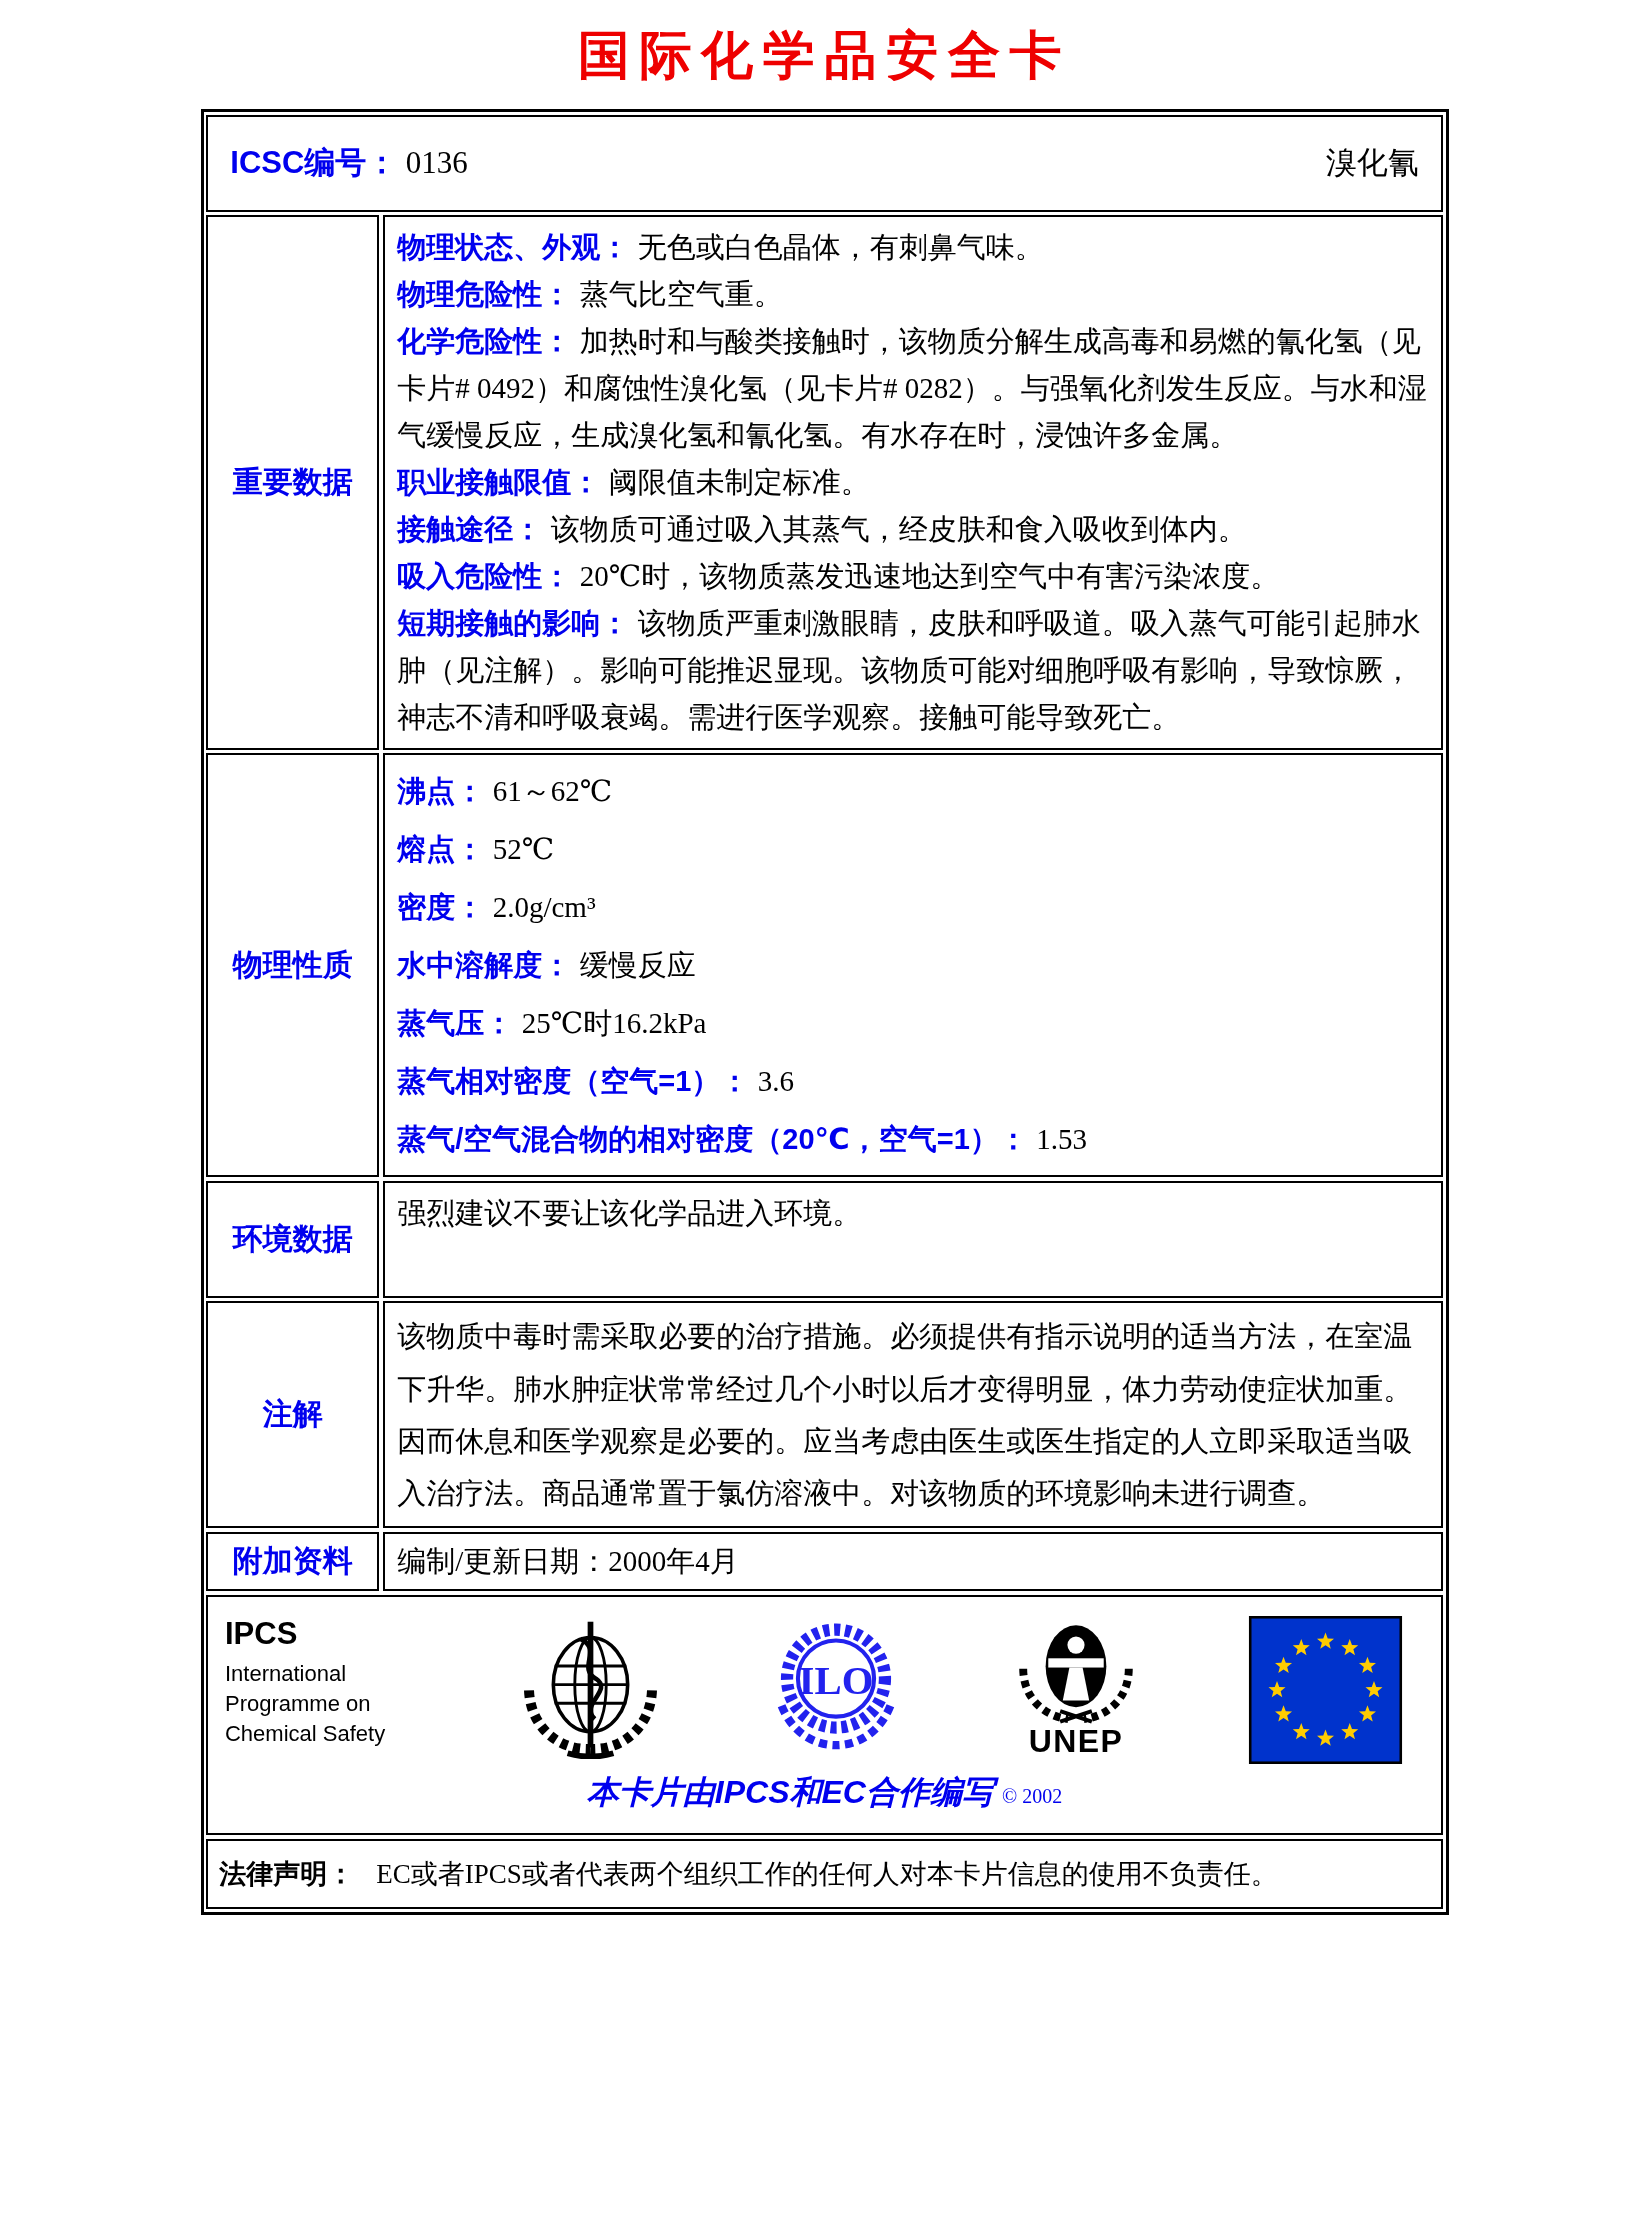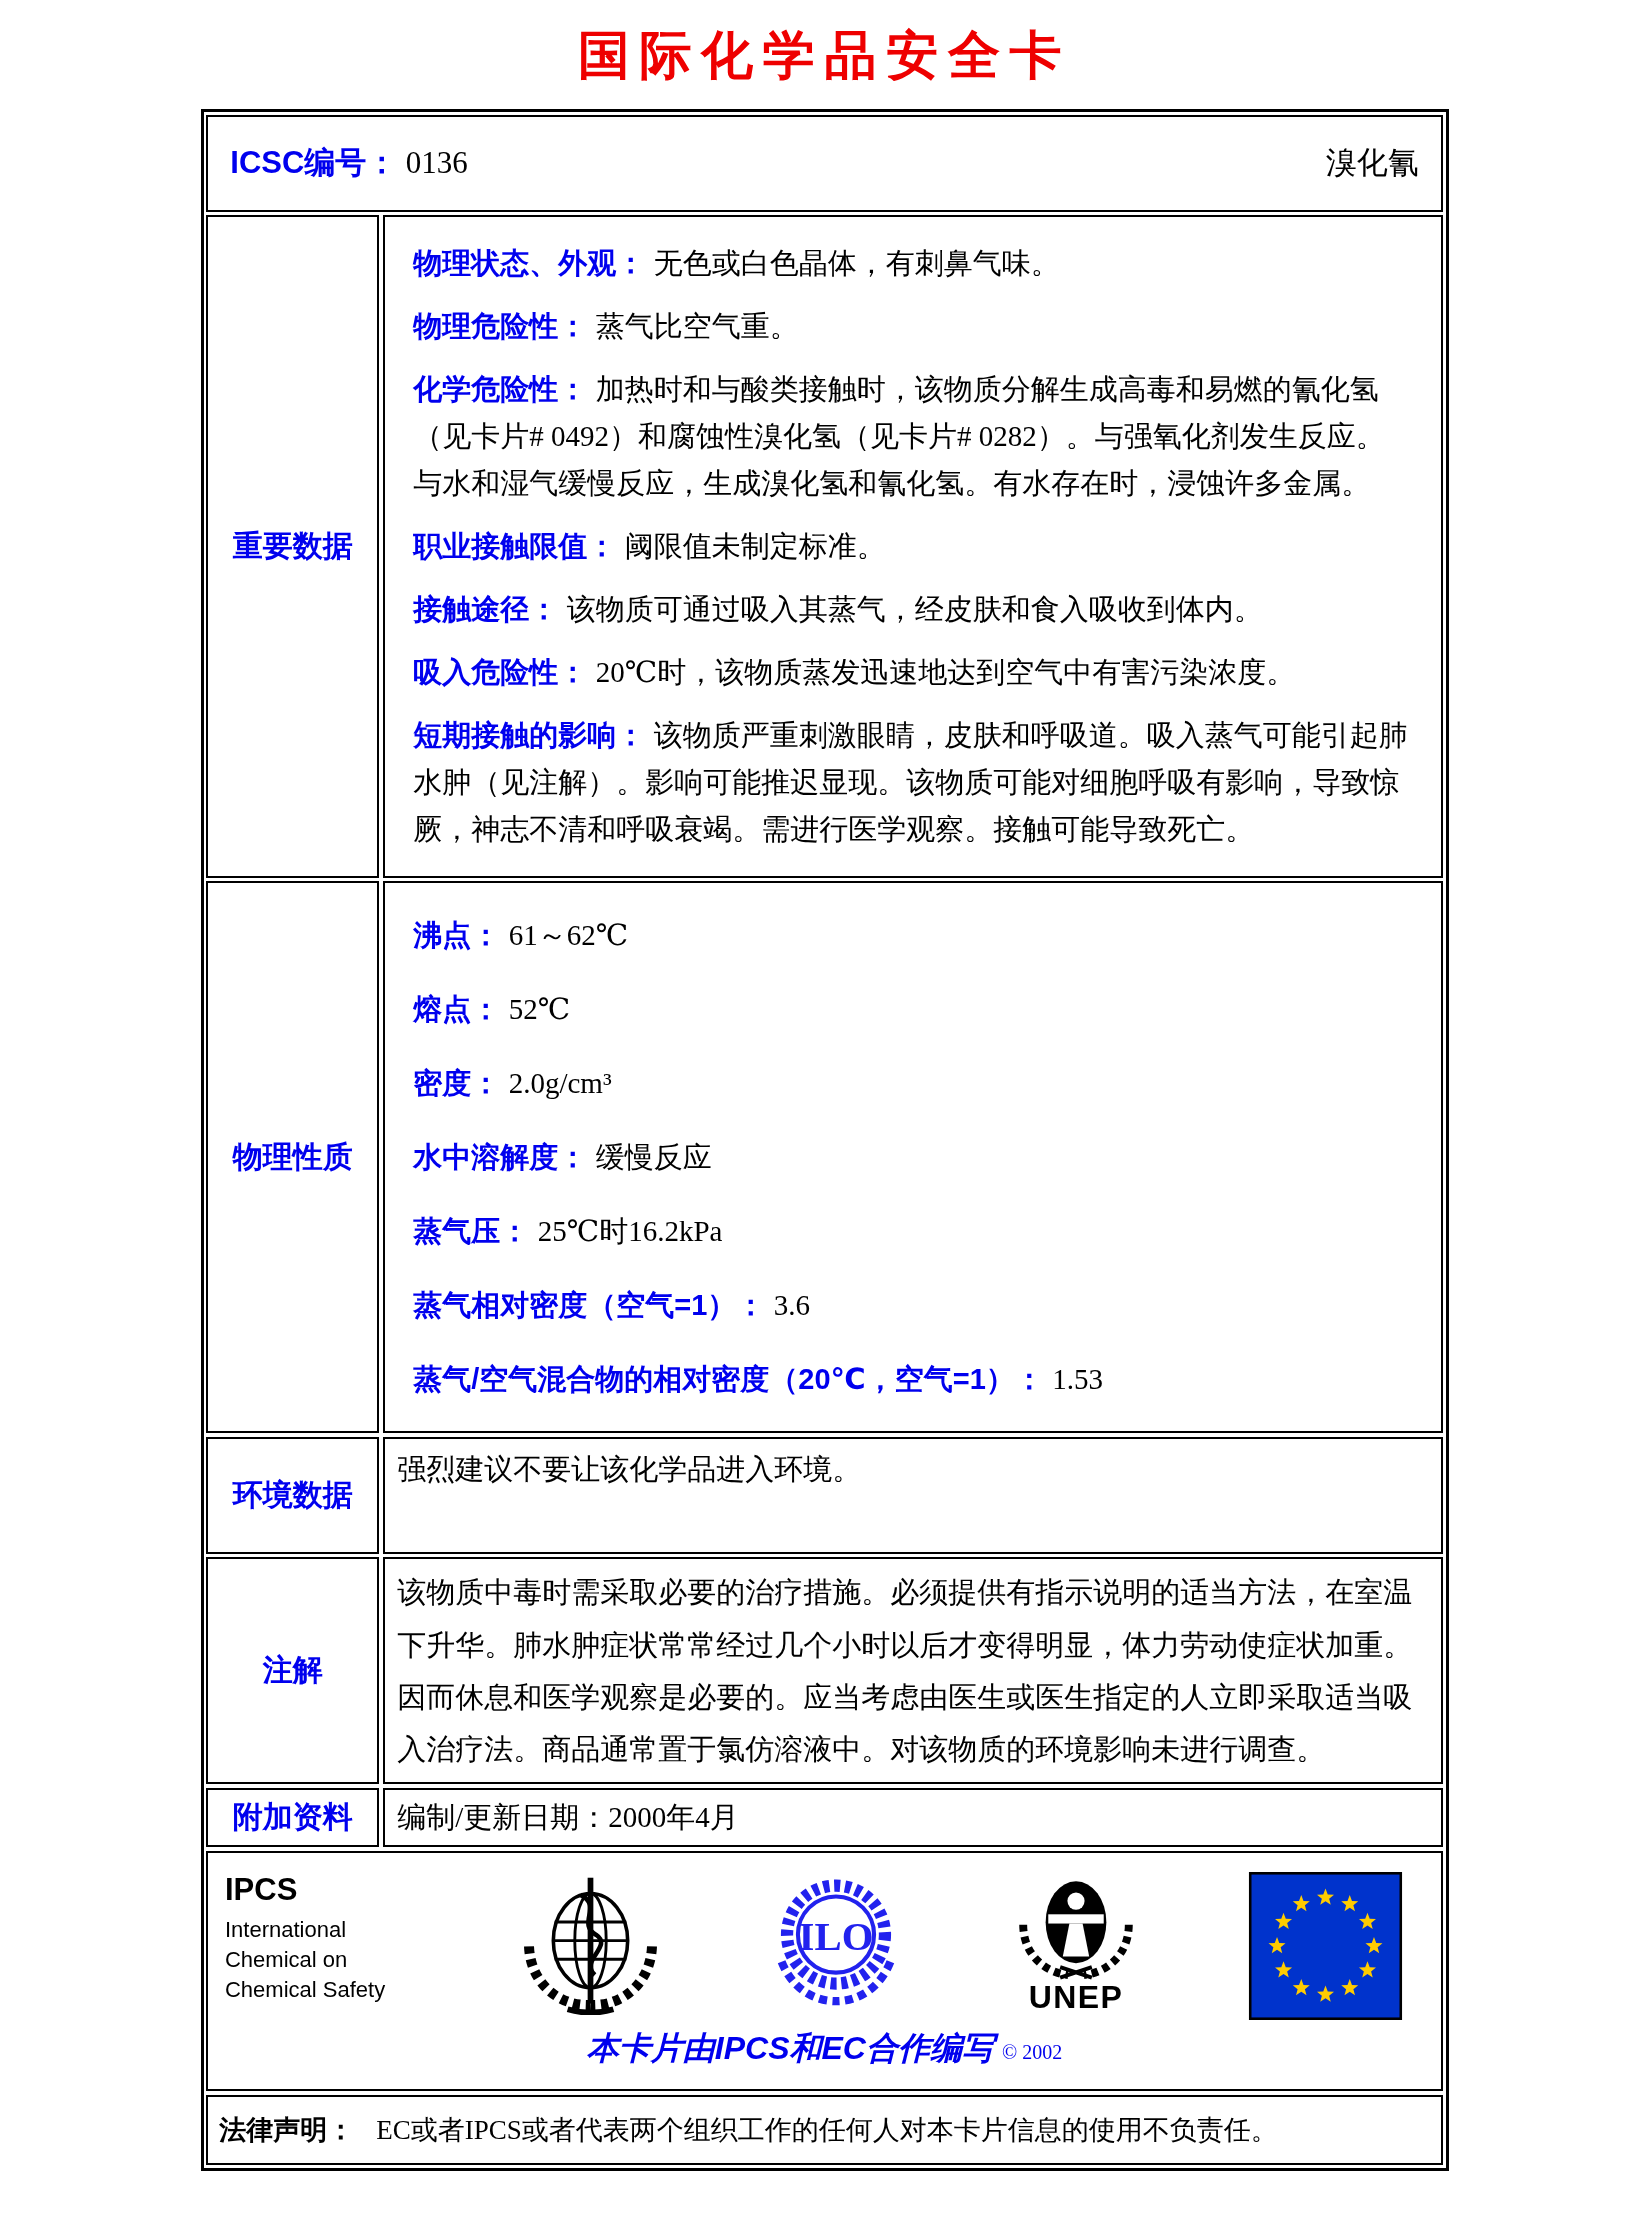--- a/index.html
+++ b/index.html
@@ -19,21 +19,21 @@
   }
   .trow { display:flex; gap:3.5px; }
   .cell { border:2.1px solid #000; background:#fff; }
   .label-cell {
     flex:0 0 173px; display:flex; align-items:center; justify-content:center;
     color:#0000ee; font-family:"Liberation Sans","DejaVu Sans",sans-serif;
     font-weight:bold; font-size:30px; text-align:center; padding:4.2px;
   }
   .content-cell { flex:1 1 auto; padding:7px 12.5px; font-size:29px; line-height:1.62; }
   .full-cell { flex:1 1 auto; }
-  .field { margin:16px; }
+  .field { margin:0; }
   .field-label {
     color:#0000ee; font-family:"Liberation Sans","DejaVu Sans",sans-serif;
     font-weight:bold; margin-right:8.4px;
   }
   .header-cell {
     flex:1 1 auto; display:flex; align-items:center; justify-content:space-between;
     padding:14px 22px; font-size:31px; min-height:97px;
   }
   .header-left .field-label { font-size:31px; }
   .props .field { line-height:2.0; }
@@ -116,21 +116,21 @@
       <span>2000年4月</span>
     </div>
   </div>
 
   <div class="trow">
     <div class="cell full-cell logos-cell">
       <div class="logos-row">
         <div class="ipcs-block">
           <div class="ipcs-acronym">IPCS</div>
           <div class="ipcs-line">International</div>
-          <div class="ipcs-line">Chemical on</div>
+          <div class="ipcs-line">Programme on</div>
           <div class="ipcs-line">Chemical Safety</div>
         </div>
 
         <svg class="logo" width="143" height="143" viewBox="0 0 100 100">
           <g stroke="#000" fill="none">
             <ellipse cx="50" cy="48" rx="26" ry="33" stroke-width="2.5"></ellipse>
             <ellipse cx="50" cy="48" rx="11" ry="33" stroke-width="2"></ellipse>
             <line x1="25" y1="35" x2="75" y2="35" stroke-width="2"></line>
             <line x1="24" y1="48" x2="76" y2="48" stroke-width="2"></line>
             <line x1="25" y1="61" x2="75" y2="61" stroke-width="2"></line>

